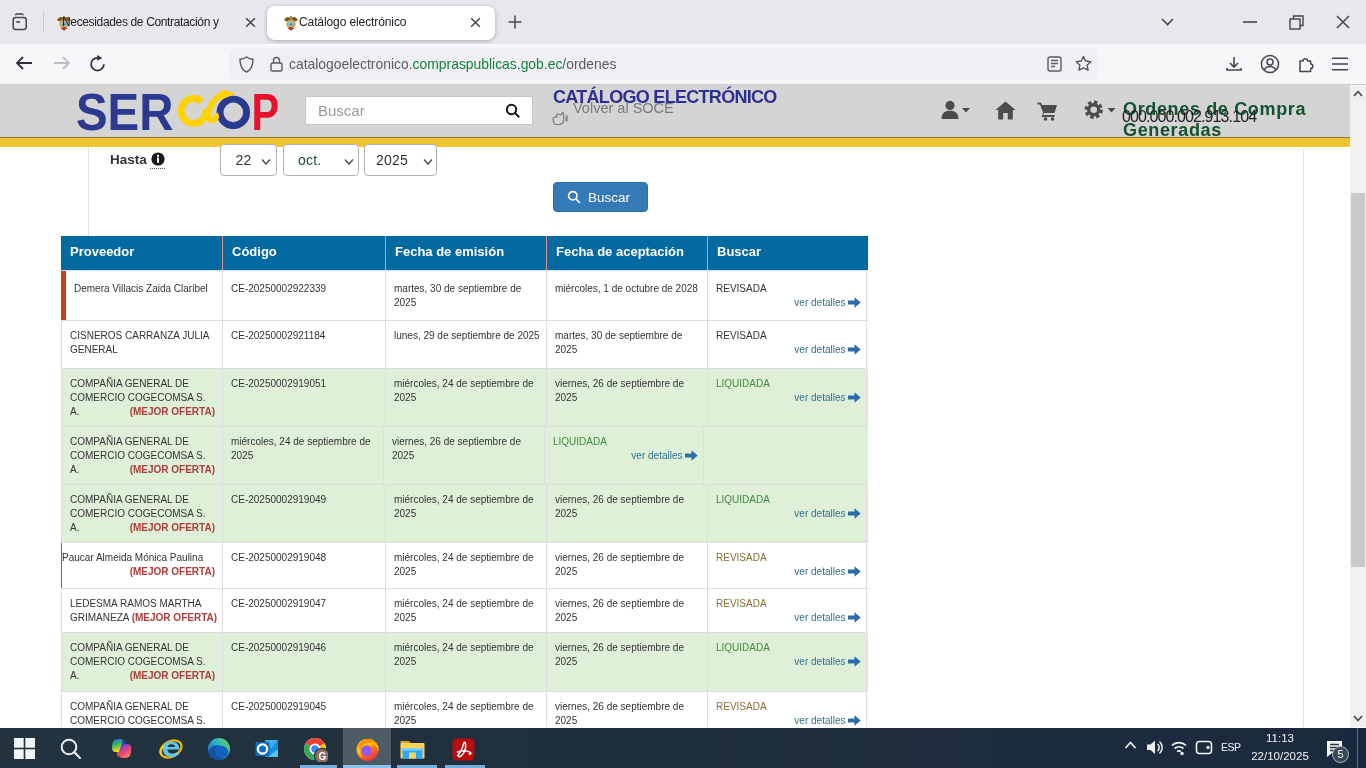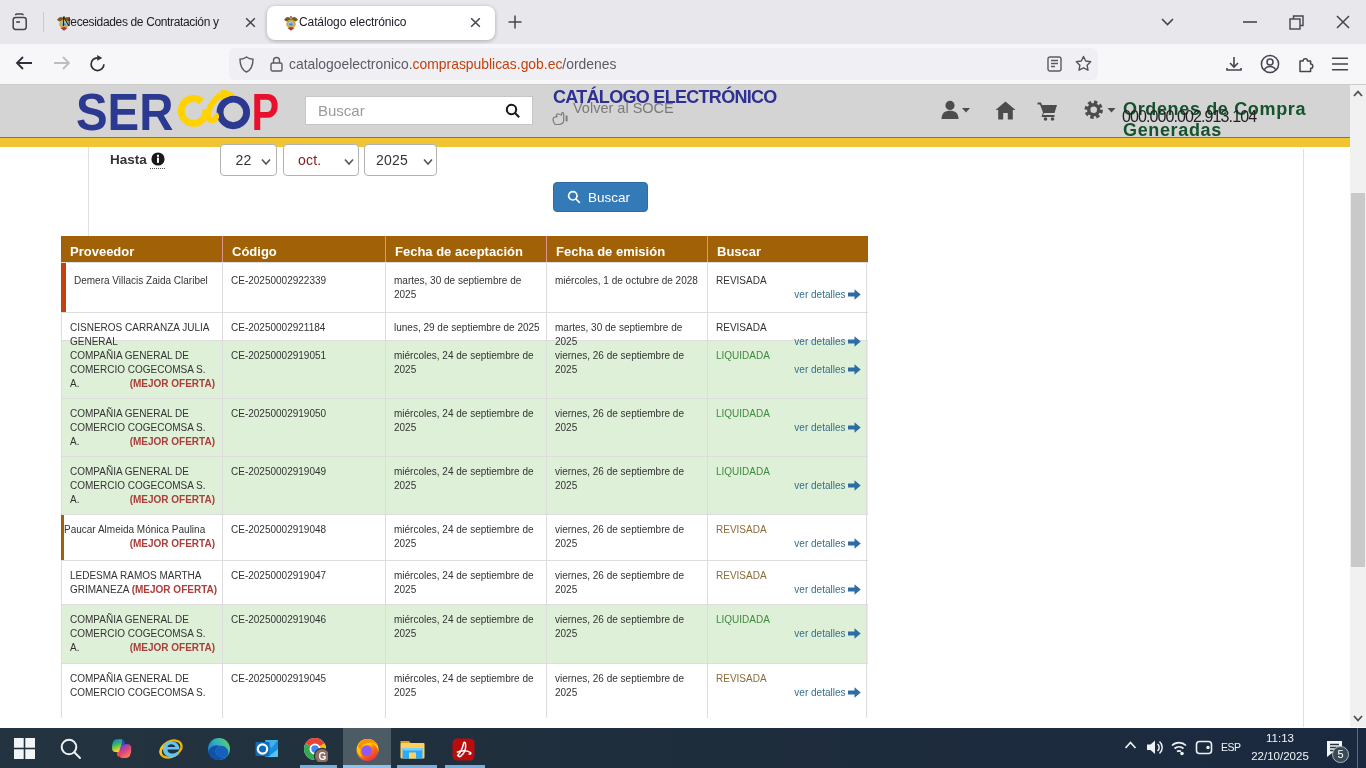--- a/index.html
+++ b/index.html
@@ -82,21 +82,21 @@
   </svg>
 
   <div class="abs" style="left:229px;top:48px;width:869px;height:32px;background:#f0f0f4;border-radius:6px"></div>
   <svg class="abs" style="left:239px;top:56px" width="15" height="17" viewBox="0 0 15 17">
     <path d="M7.5 1 C9.5 2.6 12 3.2 14 3.2 C14 9 12.5 13.6 7.5 16 C2.5 13.6 1 9 1 3.2 C3 3.2 5.5 2.6 7.5 1 Z" fill="none" stroke="#5a5a65" stroke-width="1.4"></path>
   </svg>
   <svg class="abs" style="left:270px;top:56px" width="13" height="16" viewBox="0 0 13 16">
     <rect x="1" y="7" width="11" height="8" rx="1.5" fill="none" stroke="#5a5a65" stroke-width="1.4"></rect>
     <path d="M3.5 7 V4.5 A3 3 0 0 1 9.5 4.5 V7" fill="none" stroke="#5a5a65" stroke-width="1.4"></path>
   </svg>
-  <div class="abs" style="left:289px;top:56px;font-size:13.9px;color:#5b5b66;white-space:nowrap">catalogoelectronico.<span style="color:#c2410c">compraspublicas.gob.ec</span>/ordenes</div>
+  <div class="abs" style="left:289px;top:56px;font-size:13.9px;color:#5b5b66;white-space:nowrap">catalogoelectronico.<span style="color:#15803d">compraspublicas.gob.ec</span>/ordenes</div>
 
   <svg class="abs" style="left:1047px;top:56px" width="15" height="16" viewBox="0 0 15 16">
     <rect x="1" y="1" width="13" height="14" rx="2" fill="none" stroke="#5a5a65" stroke-width="1.4"></rect>
     <path d="M4 4.5 H11 M4 7.5 H11 M4 10.5 H8" stroke="#5a5a65" stroke-width="1.3"></path>
   </svg>
   <svg class="abs" style="left:1075px;top:55px" width="17" height="17" viewBox="0 0 17 17">
     <path d="M8.5 1.5 L10.7 6 L15.7 6.7 L12.1 10.2 L13 15.2 L8.5 12.8 L4 15.2 L4.9 10.2 L1.3 6.7 L6.3 6 Z" fill="none" stroke="#55545e" stroke-width="1.4" stroke-linejoin="round"></path>
   </svg>
 
   <svg class="abs" style="left:1225px;top:55px" width="18" height="18" viewBox="0 0 18 18">
@@ -169,42 +169,42 @@
 <svg class="abs" style="left:151px;top:152px" width="14" height="14" viewBox="0 0 14 14">
   <circle cx="7" cy="7" r="6.6" fill="#1a1a1a"></circle>
   <rect x="6" y="5.6" width="2" height="5.2" fill="#fff"></rect>
   <rect x="6" y="2.8" width="2" height="2" fill="#fff"></rect>
 </svg>
 
 <div class="abs" style="left:220px;top:144px;width:57px;height:32px;background:#fff;border:1px solid #b3b3b3;border-radius:4px;font-size:14px;letter-spacing:0.2px;color:#333;line-height:31px;padding-left:14.5px">22</div>
 <svg class="abs" style="left:261px;top:158px" width="10" height="8" viewBox="0 0 10 7">
     <path d="M1 1 L5 5.5 L9 1" fill="none" stroke="#555" stroke-width="1.6"></path>
   </svg>
-<div class="abs" style="left:283px;top:144px;width:75.5px;height:32px;background:#fff;border:1px solid #b3b3b3;border-radius:4px;font-size:14px;letter-spacing:0.2px;color:#7f1d1d;line-height:31px;padding-left:14px">oct.</div>
+<div class="abs" style="left:283px;top:144px;width:75.5px;height:32px;background:#fff;border:1px solid #b3b3b3;border-radius:4px;font-size:14px;letter-spacing:0.2px;color:#14532d;line-height:31px;padding-left:14px">oct.</div>
 <svg class="abs" style="left:344px;top:158px" width="10" height="8" viewBox="0 0 10 7">
     <path d="M1 1 L5 5.5 L9 1" fill="none" stroke="#555" stroke-width="1.6"></path>
   </svg>
 <div class="abs" style="left:363.5px;top:144px;width:73.5px;height:32px;background:#fff;border:1px solid #b3b3b3;border-radius:4px;font-size:14px;letter-spacing:0.2px;color:#333;line-height:31px;padding-left:11.5px">2025</div>
 <svg class="abs" style="left:423px;top:158px" width="10" height="8" viewBox="0 0 10 7">
     <path d="M1 1 L5 5.5 L9 1" fill="none" stroke="#555" stroke-width="1.6"></path>
   </svg>
 
 <div class="abs" style="left:553px;top:182px;width:95px;height:30px;background:#337ab7;border:1px solid #2e6da4;border-radius:4px"></div>
 <svg class="abs" style="left:567px;top:190px" width="14" height="14" viewBox="0 0 14 14">
     <circle cx="5.8" cy="5.8" r="4.2" fill="none" stroke="#fff" stroke-width="1.7"></circle>
     <line x1="9" y1="9" x2="12.8" y2="12.8" stroke="#fff" stroke-width="1.7"></line>
   </svg>
 <div class="abs" style="left:588px;top:190px;font-size:13.5px;color:#fff">Buscar</div>
 
 <div class="abs" style="left:61px;top:236px;width:807px;height:491px;overflow:hidden;font-size:10px;line-height:14px;color:#333;white-space:nowrap">
-<div style="height:26px;background:#a16207;display:flex">
+<div style="height:34px;background:#0369a1;display:flex">
 <div style="width:161px;color:#fff;font-weight:bold;font-size:13px;padding:9px 0 0 9px">Proveedor</div>
 <div style="width:163px;border-left:1px solid #e0908d;color:#fff;font-weight:bold;font-size:13px;padding:9px 0 0 9px">Código</div>
+<div style="width:161px;border-left:1px solid #e0908d;color:#fff;font-weight:bold;font-size:13px;padding:9px 0 0 9px">Fecha de emisión</div>
 <div style="width:161px;border-left:1px solid #e0908d;color:#fff;font-weight:bold;font-size:13px;padding:9px 0 0 9px">Fecha de aceptación</div>
-<div style="width:161px;border-left:1px solid #e0908d;color:#fff;font-weight:bold;font-size:13px;padding:9px 0 0 9px">Fecha de emisión</div>
 <div style="width:160px;border-left:1px solid #e0908d;color:#fff;font-weight:bold;font-size:13px;padding:9px 0 0 9px">Buscar</div>
 </div>
 <div style="height:50px;background:#fff;display:flex;border-top:1px solid #ddd">
 <div style="width:161px;border-left:5px solid #c2410c;padding:11px 7px 0 8px">
         <div>Demera Villacis Zaida Claribel</div>
       </div>
 <div style="width:163px;border-left:1px solid #ddd;padding:11px 7px 0 8px">CE-20250002922339</div>
 <div style="width:161px;border-left:1px solid #ddd;padding:11px 7px 0 8px">
         <div>martes, 30 de septiembre de</div>
         <div>2025</div>
@@ -212,21 +212,21 @@
 <div style="width:161px;border-left:1px solid #ddd;padding:11px 7px 0 8px">
         <div>miércoles, 1 de octubre de 2028</div>
       </div>
 <div style="width:160px;border-left:1px solid #ddd;border-right:1px solid #ddd;padding:11px 5.5px 0 8px">
         <div style="color:#333">REVISADA</div>
         <div style="text-align:right;color:#31708f">ver detalles<svg width="13" height="11" viewBox="0 0 13 11" style="display:inline-block;vertical-align:-2px;margin-left:2px">
             <path d="M0 3.6 H6.5 V0.3 L12.7 5.5 L6.5 10.7 V7.4 H0 Z" fill="#2d6da4"></path>
           </svg></div>
       </div>
 </div>
-<div style="height:28px;background:#fff;display:flex;border-top:1px solid #ddd">
+<div style="height:48px;background:#fff;display:flex;border-top:1px solid #ddd">
 <div style="width:161px;border-left:1px solid #ddd;padding:8px 7px 0 8px">
         <div>CISNEROS CARRANZA JULIA</div>
         <div>GENERAL</div>
       </div>
 <div style="width:163px;border-left:1px solid #ddd;padding:8px 7px 0 8px">CE-20250002921184</div>
 <div style="width:161px;border-left:1px solid #ddd;padding:8px 7px 0 8px">
         <div>lunes, 29 de septiembre de 2025</div>
       </div>
 <div style="width:161px;border-left:1px solid #ddd;padding:8px 7px 0 8px">
         <div>martes, 30 de septiembre de</div>
@@ -266,21 +266,20 @@
 </div>
 <div style="height:58px;background:#dff0d8;display:flex;border-top:1px solid #ddd">
 <div style="width:161px;border-left:1px solid #ddd;padding:8px 7px 0 8px">
         <div>COMPAÑIA GENERAL DE</div>
         <div>COMERCIO COGECOMSA S.</div>
         <div style="display:flex;justify-content:space-between">
           <span>A.</span>
           <span style="color:#ac3e3b;font-weight:bold">(MEJOR OFERTA)</span>
         </div>
       </div>
-<div style="width:163px;border-left:1px solid #ddd;padding:8px 7px 0 8px">CE-20250002919050</div>
 <div style="width:161px;border-left:1px solid #ddd;padding:8px 7px 0 8px">
         <div>miércoles, 24 de septiembre de</div>
         <div>2025</div>
       </div>
 <div style="width:161px;border-left:1px solid #ddd;padding:8px 7px 0 8px">
         <div>viernes, 26 de septiembre de</div>
         <div>2025</div>
       </div>
 <div style="width:160px;border-left:1px solid #ddd;border-right:1px solid #ddd;padding:8px 5.5px 0 8px">
         <div style="color:#3d8b3d">LIQUIDADA</div>
@@ -308,21 +307,21 @@
         <div>2025</div>
       </div>
 <div style="width:160px;border-left:1px solid #ddd;border-right:1px solid #ddd;padding:8px 5.5px 0 8px">
         <div style="color:#3d8b3d">LIQUIDADA</div>
         <div style="text-align:right;color:#31708f">ver detalles<svg width="13" height="11" viewBox="0 0 13 11" style="display:inline-block;vertical-align:-2px;margin-left:2px">
             <path d="M0 3.6 H6.5 V0.3 L12.7 5.5 L6.5 10.7 V7.4 H0 Z" fill="#2d6da4"></path>
           </svg></div>
       </div>
 </div>
 <div style="height:46px;background:#fff;display:flex;border-top:1px solid #ddd">
-<div style="width:161px;border-left:3px solid #a16207;padding:8px 7px 0 0">
+<div style="width:161px;border-left:1px solid #a16207;padding:8px 7px 0 0">
         <div>Paucar Almeida Mónica Paulina</div>
         <div style="display:flex;justify-content:space-between">
           <span></span>
           <span style="color:#ac3e3b;font-weight:bold">(MEJOR OFERTA)</span>
         </div>
       </div>
 <div style="width:163px;border-left:1px solid #ddd;padding:8px 7px 0 8px">CE-20250002919048</div>
 <div style="width:161px;border-left:1px solid #ddd;padding:8px 7px 0 8px">
         <div>miércoles, 24 de septiembre de</div>
         <div>2025</div>

